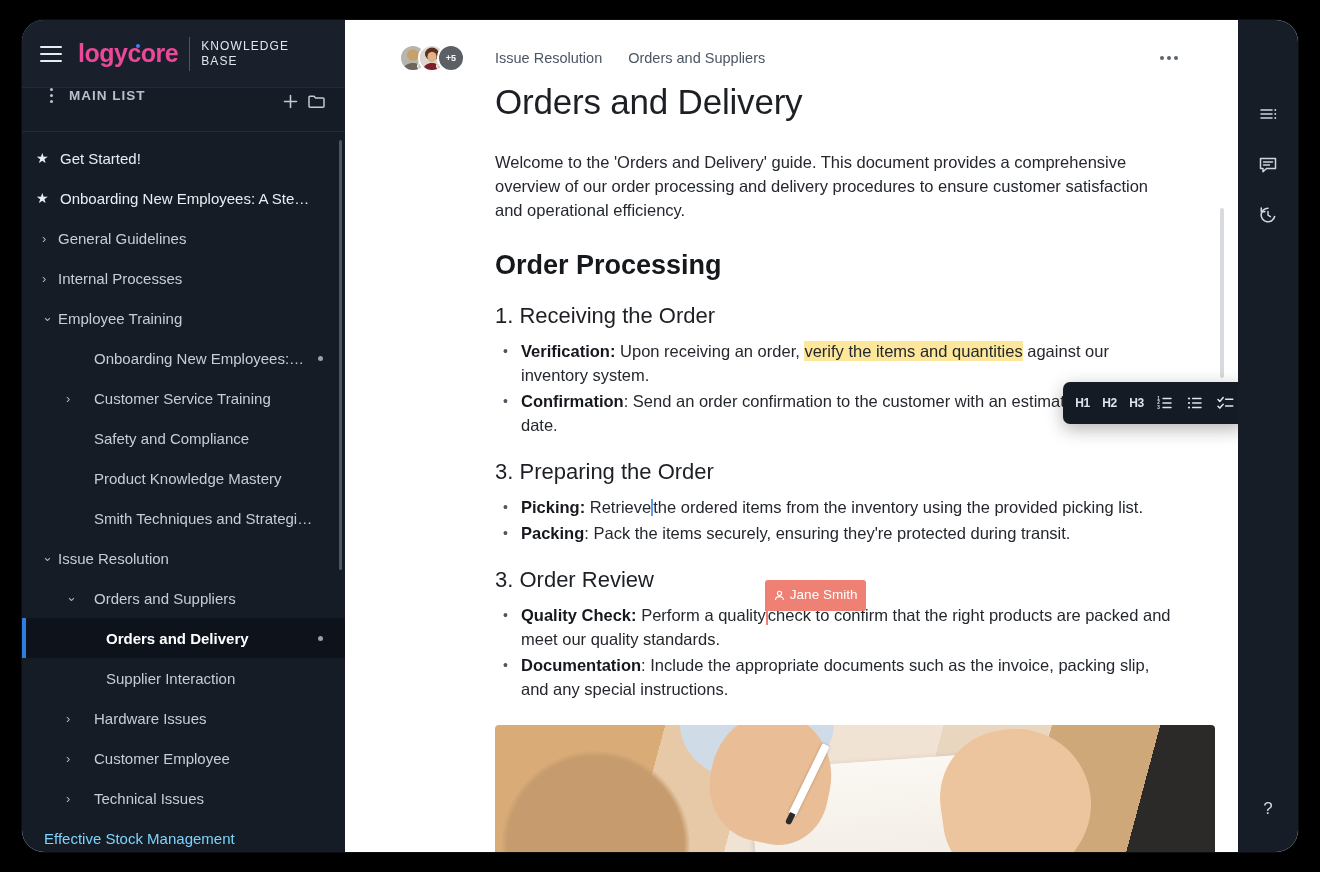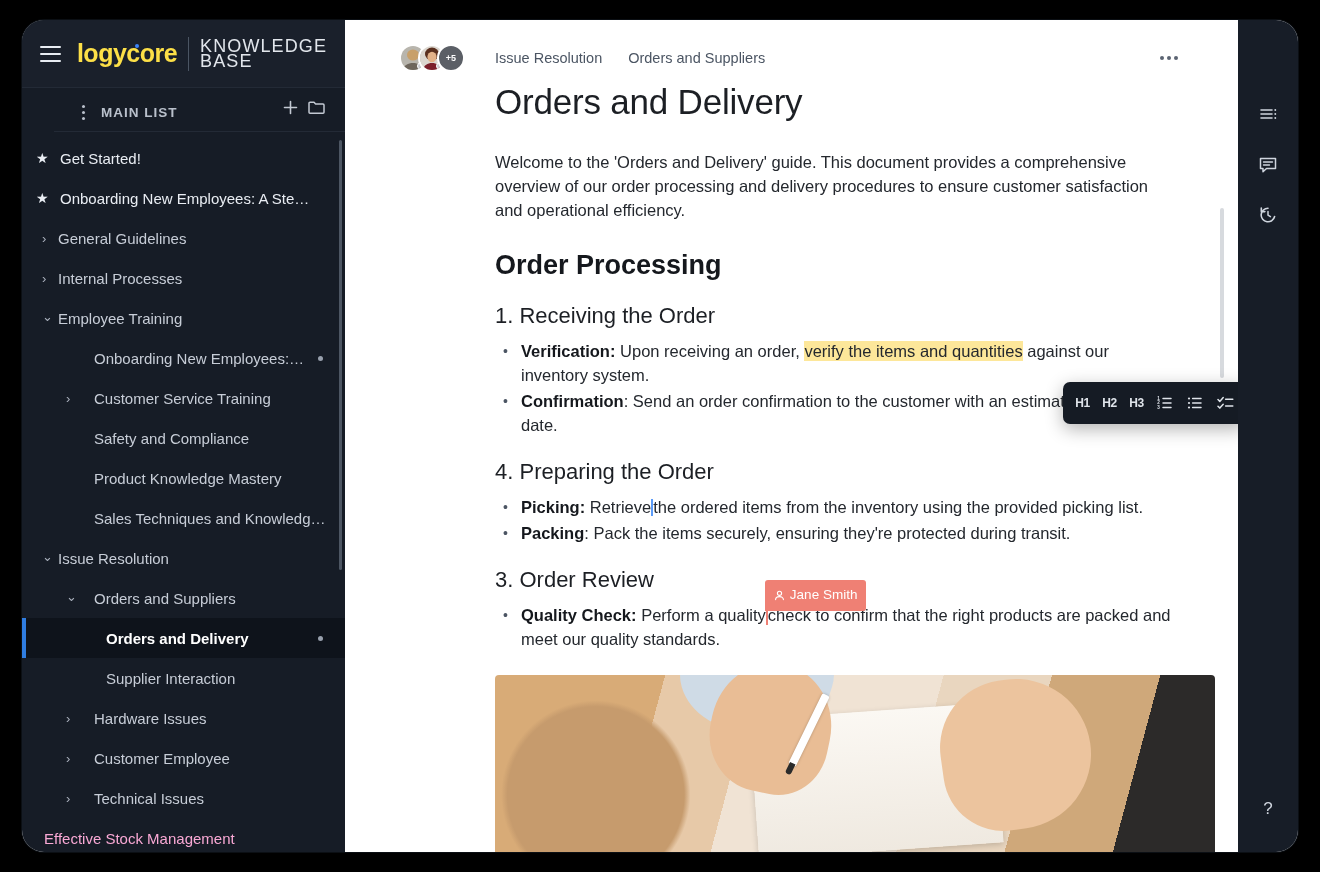--- a/index.html
+++ b/index.html
@@ -31,34 +31,33 @@
   .sb-brand {
     height: 68px; flex: 0 0 68px;
     display: flex; align-items: center;
     padding: 0 18px;
     border-bottom: 1px solid #232a36;
     background: #1a202b;
   }
   .hamburger { width: 22px; height: 16px; display:flex; flex-direction:column; justify-content:space-between; margin-right: 16px; cursor:pointer; }
   .hamburger i { display:block; height:2px; background:#e8ecf2; border-radius:2px; }
   .logo-word {
-    font-size: 25px; font-weight: 700; letter-spacing:-0.5px; color:#fde047;
+    font-size: 25px; font-weight: 700; letter-spacing:-0.5px; color:#ec4899;
     position: relative;
   }
   .logo-dot {
     position:absolute; width:4px; height:4px; background:#3b82f6; border-radius:50%;
     left: 58px; top: 5px;
   }
   .logo-sep { width:1px; height:34px; background:#4b5563; margin: 0 11px; }
-  .logo-sub { font-size: 18px; line-height: 15px; letter-spacing:1.1px; color:#e2e6ec; font-weight:400; }
+  .logo-sub { font-size: 12px; line-height: 15px; letter-spacing:1.1px; color:#e2e6ec; font-weight:400; }
 
   .sb-listhead {
-    height: 44px; display:flex; align-items:flex-end; padding: 0 16px 11px 22px;
+    height: 44px; display:flex; align-items:flex-start; padding: 0 16px 11px 22px;
     border-bottom: 1px solid #232a36;
-    margin-left: 32px;
   }
   .kebab { width:14px; display:flex; flex-direction:column; align-items:center; gap:3px; margin-right: 11px; cursor:pointer;}
   .kebab i { width:3px; height:3px; background:#b9c0cb; border-radius:50%; display:block;}
   .sb-listhead-title { font-size:13.5px; letter-spacing:1px; font-weight:600; color:#b9c0cb; flex:1; }
   .sb-ico { width:26px; height:26px; display:flex; align-items:center; justify-content:center; cursor:pointer; color:#c3c9d3;}
 
   .sb-scroll { flex:1; overflow:hidden; position:relative; padding-top: 6px; }
   .sb-track { position:absolute; right:3px; top:8px; width:3px; height:430px; background:#4d5663; border-radius:3px; }
 
   .row {
@@ -74,21 +73,21 @@
   .caret {
     position:absolute; font-size:13px; color:#aab1bd; line-height:1;
     transform-origin: center;
   }
   .row.lvl0 .caret { left: 20px; }
   .row.lvl1 .caret { left: 44px; }
   .row .label { white-space:nowrap; overflow:hidden; text-overflow:ellipsis; }
   .row.active { background:#0e131b; color:#fff; font-weight:600; }
   .row.active::before { content:""; position:absolute; left:0; top:0; bottom:0; width:4px; background:#2f7de1; }
   .dotmark { position:absolute; right:22px; width:5px; height:5px; border-radius:50%; background:#98a0ad; }
-  .row.bottomitem { padding-left: 22px; color:#f9a8d4; }
+  .row.bottomitem { padding-left: 22px; color:#7dd3fc; }
 
   
   .main { flex:1; background:#fff; position:relative; display:flex; flex-direction:column; min-width:0; }
   .topbar { height:68px; flex:0 0 68px; display:flex; align-items:center; padding: 0 24px 0 34px; }
   .searchwrap { display:flex; align-items:center; gap:12px; flex:1; }
   .search-input {
     border:none; outline:none; font-size:15.5px; color:#333;
     font-family:"Liberation Sans", sans-serif; width: 420px; background:transparent;
   }
   .search-input::placeholder { color:#6b7280; }
@@ -248,21 +247,21 @@
             <span class="caret">›</span>
             <span class="label">Customer Service Training</span>
           </div>
           <div class="row lvl1">
             <span class="label">Safety and Compliance</span>
           </div>
           <div class="row lvl1">
             <span class="label">Product Knowledge Mastery</span>
           </div>
           <div class="row lvl1">
-            <span class="label">Sales Techniques and Knowledge…</span>
+            <span class="label">Smith Techniques and Strategi…</span>
           </div>
           <div class="row lvl0">
             <span class="caret" style="margin-top: -4px;">⌄</span>
             <span class="label">Issue Resolution</span>
           </div>
           <div class="row lvl1">
             <span class="caret" style="margin-top: -4px;">⌄</span>
             <span class="label">Orders and Suppliers</span>
           </div>
           <div class="row lvl2 active">
@@ -331,36 +330,37 @@
         <h1 class="title">Orders and Delivery</h1>
         <p class="para">Welcome to the 'Orders and Delivery' guide. This document provides a comprehensive overview of our order processing and delivery procedures to ensure customer satisfaction and operational efficiency.</p>
         <h2 class="sec">Order Processing</h2>
 
         <div id="steps">
             <h3 class="sub">1. Receiving the Order</h3>
             <ul class="bl">
               <li><b>Verification:</b><span> Upon receiving an order, </span><span class="hl">verify the items and quantities</span><span> against our inventory system.</span></li>
               <li><b>Confirmation</b><span>: Send an order confirmation to the customer with an estimated delivery date.</span></li>
             </ul>
-            <h3 class="sub">4. Preparing the Order</h3>
+            <h3 class="sub">3. Preparing the Order</h3>
             <ul class="bl">
               <li><b>Picking:</b><span> Retrieve</span><span class="caret-blue"></span><span>the ordered items from the inventory using the provided picking list.</span></li>
               <li><b>Packing</b><span>: Pack the items securely, ensuring they're protected during transit.</span></li>
             </ul>
             <h3 class="sub">3. Order Review</h3>
             <ul class="bl">
               <li><b>Quality Check:</b><span> Perform a quality</span><span style="position: relative;"><span class="jane-badge" style="left: -1px; top: -26px;">
                     <span>
                       <svg width="11" height="11" viewBox="0 0 11 11">
                         <circle cx="5.5" cy="3.3" r="2.1" fill="none" stroke="#fff" stroke-width="1.1"></circle>
                         <path d="M1.6 9.6c0-2 1.8-3 3.9-3s3.9 1 3.9 3" fill="none" stroke="#fff" stroke-width="1.1" stroke-linecap="round"></path>
                       </svg>
                     </span>
                     <span>Jane Smith</span>
                   </span><span class="caret-red"></span></span><span>check to confirm that the right products are packed and meet our quality standards.</span></li>
+              <li><b>Documentation</b><span>: Include the appropriate documents such as the invoice, packing slip, and any special instructions.</span></li>
             </ul>
           </div>
 
         <div class="docimg">
           <div class="sleeve"></div>
           <div class="hand1"></div>
           <div class="pen"></div>
           <div class="hand2"></div>
         </div>
       </div>

